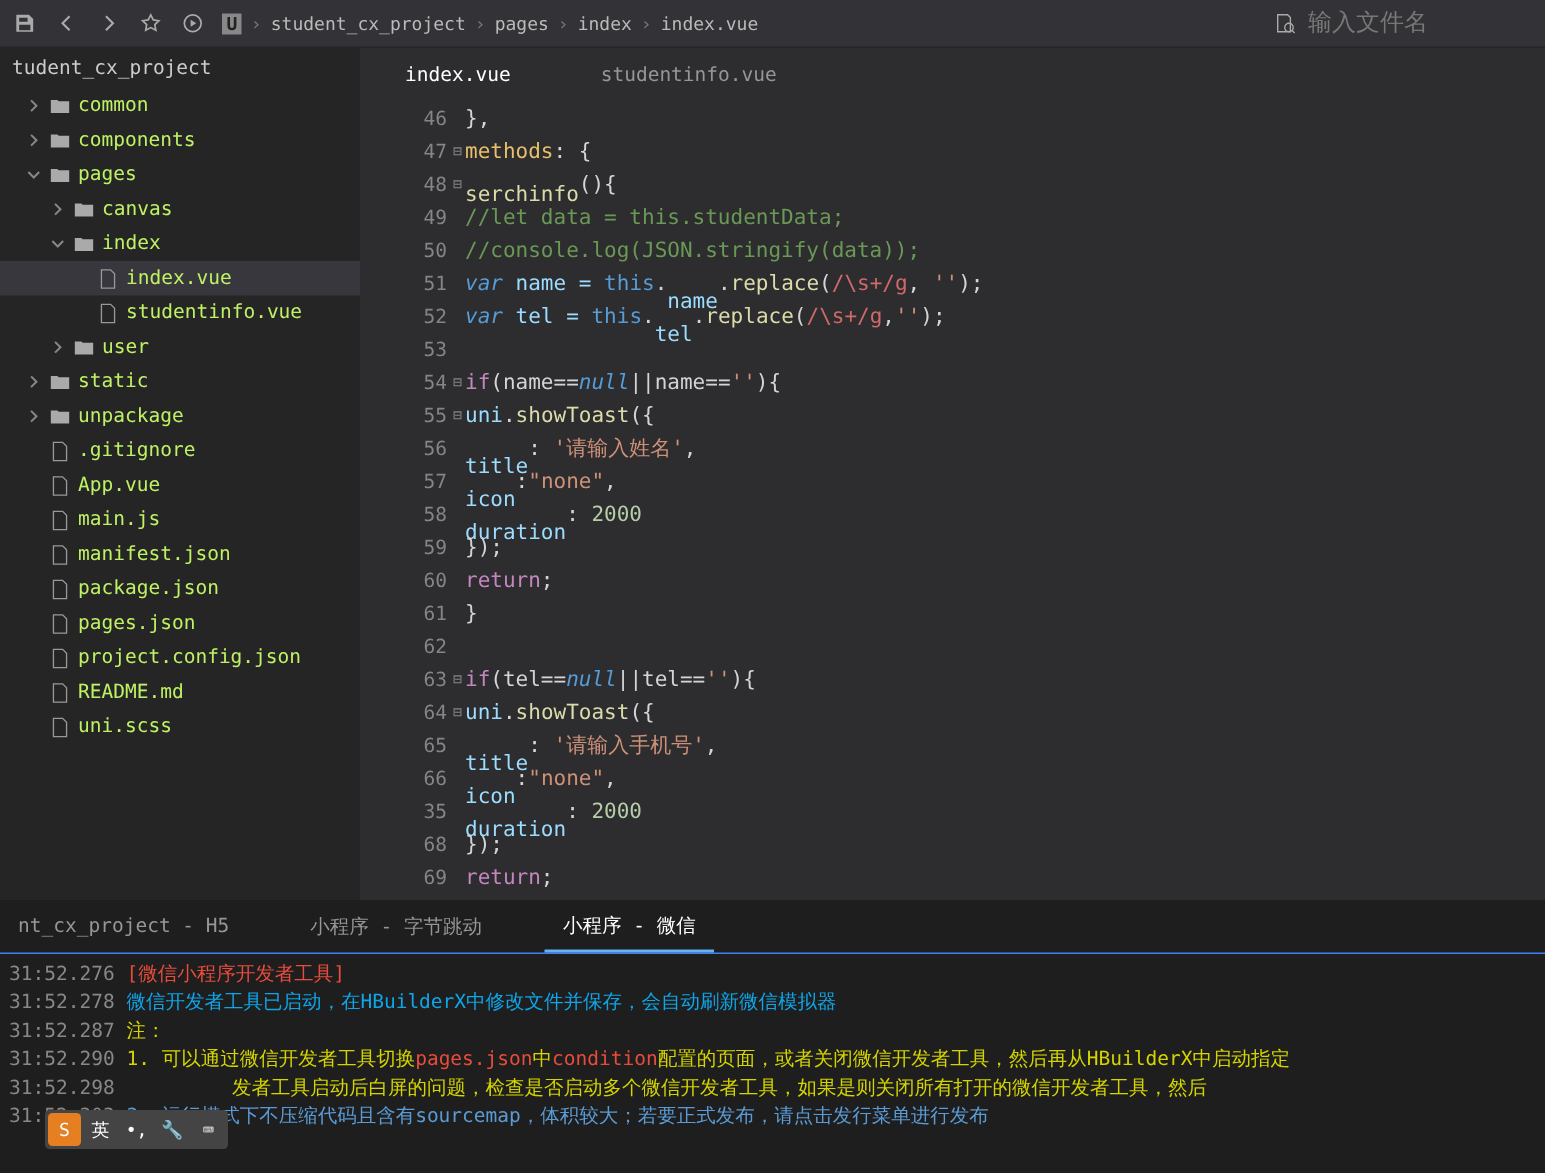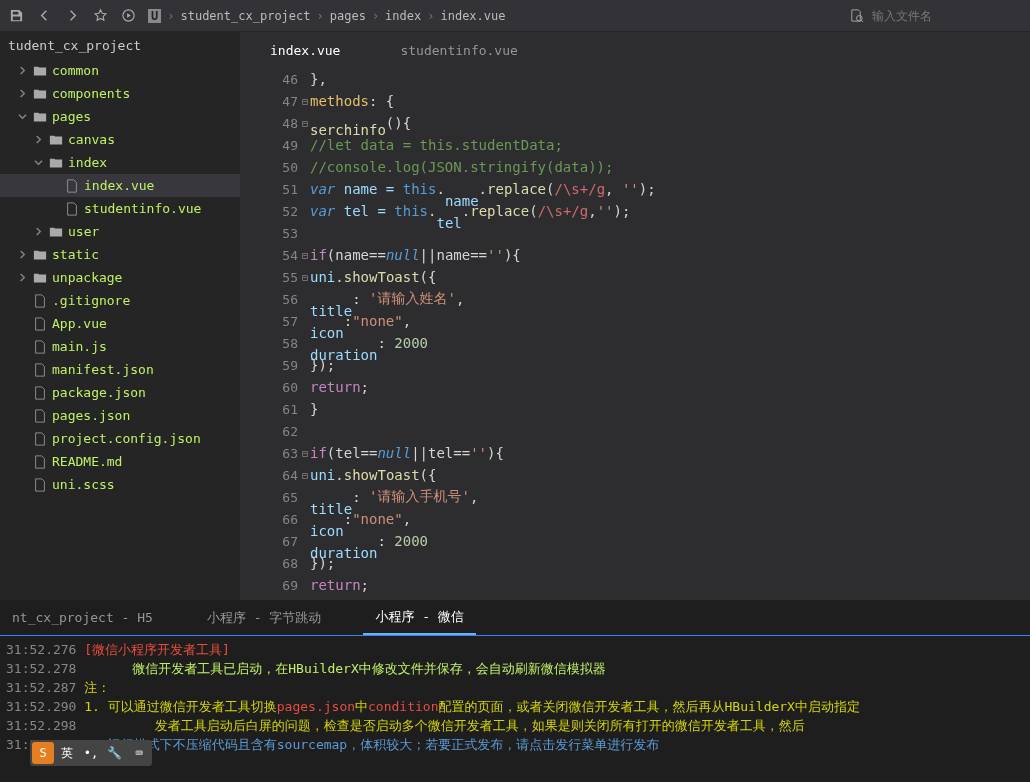--- a/index.html
+++ b/index.html
@@ -19,21 +19,21 @@
       align-items: center;
       padding: 0 8px;
       gap: 12px;
       border-bottom: 1px solid #252526;
     }
     .toolbar-icon { width: 16px; height: 16px; color: #aaa; cursor: pointer; display: flex; align-items: center; justify-content: center; }
     .toolbar-icon svg { width: 15px; height: 15px; }
     .breadcrumb { display: flex; align-items: center; gap: 6px; color: #bbb; font-size: 12px; }
     .breadcrumb-sep { color: #777; }
     .search-area { margin-left: auto; display: flex; align-items: center; gap: 8px; }
-    .search-input { background: transparent; border: none; color: #999; font-size: 12px; outline: none; width: 150px; }
+    .search-input { background: transparent; border: none; color: #999; font-size: 16px; outline: none; width: 150px; }
     .search-input::placeholder { color: #777; }
 
     .main-area { display: flex; height: 568px; }
     .sidebar { width: 240px; background: #252526; overflow-y: auto; }
     .project-title { padding: 6px 8px; color: #ccc; font-size: 13px; }
     .tree-item { display: flex; align-items: center; padding: 4px 6px; color: #bef264; cursor: pointer; font-size: 13px; gap: 5px; }
     .tree-item.selected { background: #37373d; }
     .tree-chevron { width: 10px; height: 10px; display: inline-flex; align-items: center; }
     .tree-icon { width: 14px; height: 14px; display: inline-flex; align-items: center; justify-content: center; }
     .indent-1 { padding-left: 18px; }
@@ -65,21 +65,21 @@
     .t-return { color: #c586c0; }
 
     .console-area { height: 182px; background: #1e1e1e; display: flex; flex-direction: column; }
     .console-tabs { height: 36px; display: flex; align-items: center; padding-left: 0; gap: 30px; border-bottom: 1px solid #3b82f6; }
     .console-tab { color: #969696; font-size: 13px; cursor: pointer; padding: 0 12px; height: 100%; display: flex; align-items: center; }
     .console-tab.active { color: #fff; border-bottom: 2px solid #6ab0f3; }
     .console-log { flex: 1; padding: 4px 6px; overflow: hidden; font-size: 13px; line-height: 19px; }
     .log-line { white-space: pre; overflow: hidden; }
     .log-time { color: #888; }
     .log-red { color: #e74c3c; }
-    .log-white { color: #bef264; margin-left: 48px; }
+    .log-white { color: #0ea5e9; }
     .log-yellow { color: #d4d400; }
     .log-blue { color: #5b9bd5; }
     .taskbar { position: absolute; bottom: 16px; left: 30px; display: flex; align-items: center; gap: 2px; background: #444; padding: 2px; border-radius: 3px; }
     .taskbar-item { width: 22px; height: 22px; display: flex; align-items: center; justify-content: center; font-size: 12px; }
     .tb-orange { background: #e67e22; color: #fff; border-radius: 3px; }
   </style>
 </head>
 <body>
 
 <div class="toolbar">
@@ -363,21 +363,21 @@
           <div class="gutter-line">57</div>
           <div class="gutter-line">58</div>
           <div class="gutter-line">59</div>
           <div class="gutter-line">60</div>
           <div class="gutter-line">61</div>
           <div class="gutter-line">62</div>
           <div class="gutter-line">63<span class="fold-icon">⊟</span></div>
           <div class="gutter-line">64<span class="fold-icon">⊟</span></div>
           <div class="gutter-line">65</div>
           <div class="gutter-line">66</div>
-          <div class="gutter-line">67</div>
+          <div class="gutter-line">35</div>
           <div class="gutter-line">68</div>
           <div class="gutter-line">69</div>
           <div class="gutter-line">70</div>
         </div>
       <div class="code-content" id="code">
           <div class="code-line">        <span class="t-punct">},</span></div>
           <div class="code-line">        <span class="t-key">methods</span><span class="t-punct">: {</span></div>
           <div class="code-line">            <span class="t-method">serchinfo</span><span class="t-punct">(){</span></div>
           <div class="code-line">                <span class="t-comment">//let data = this.studentData;</span></div>
           <div class="code-line">                <span class="t-comment">//console.log(JSON.stringify(data));</span></div>

